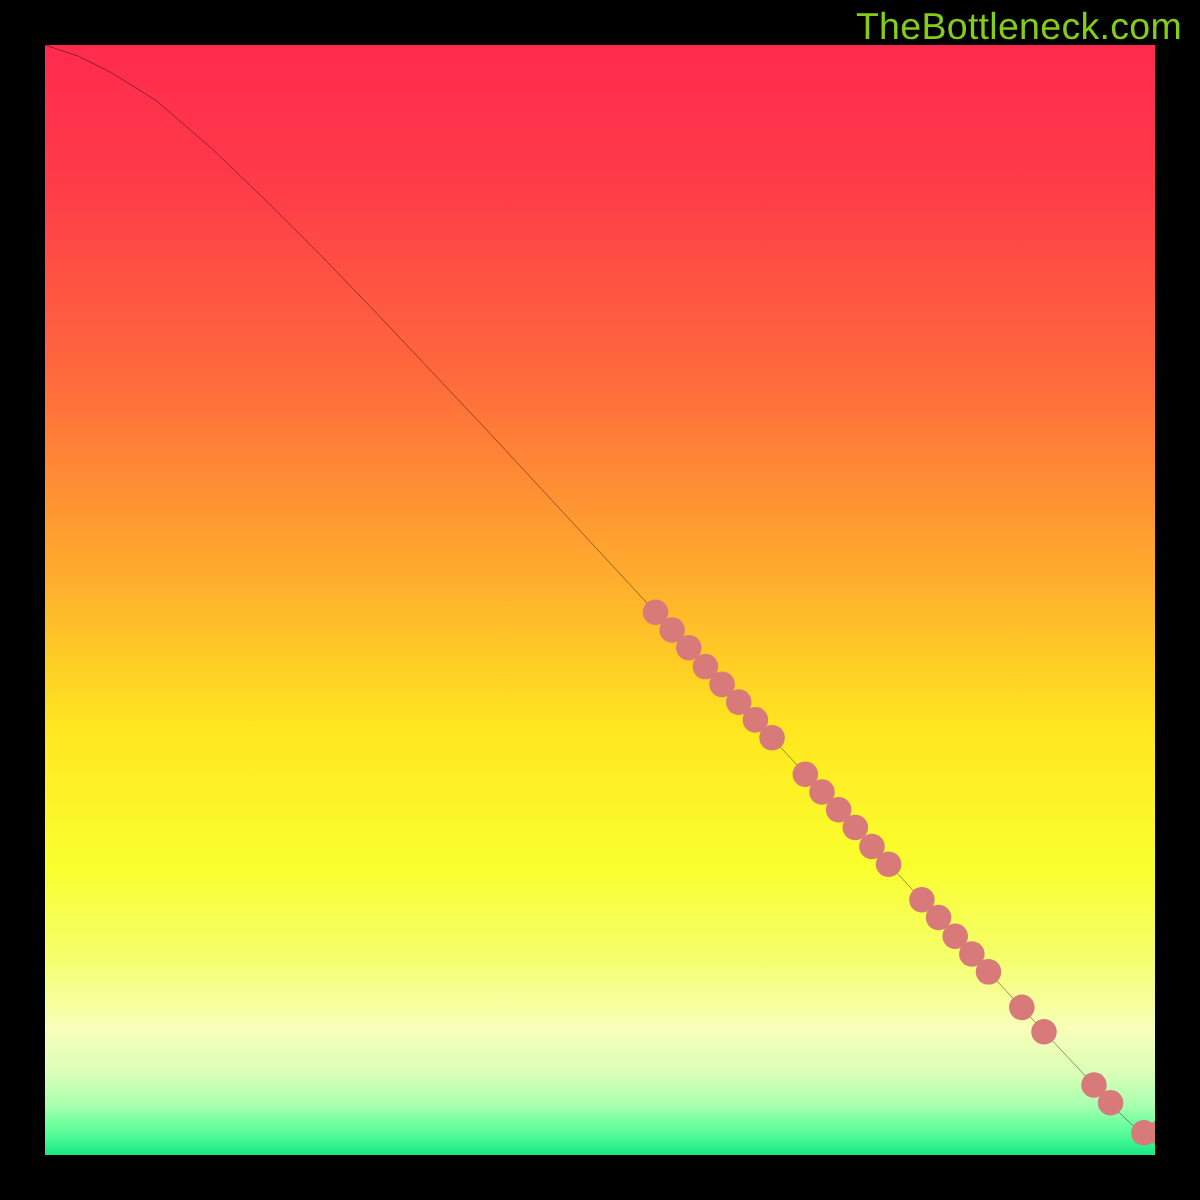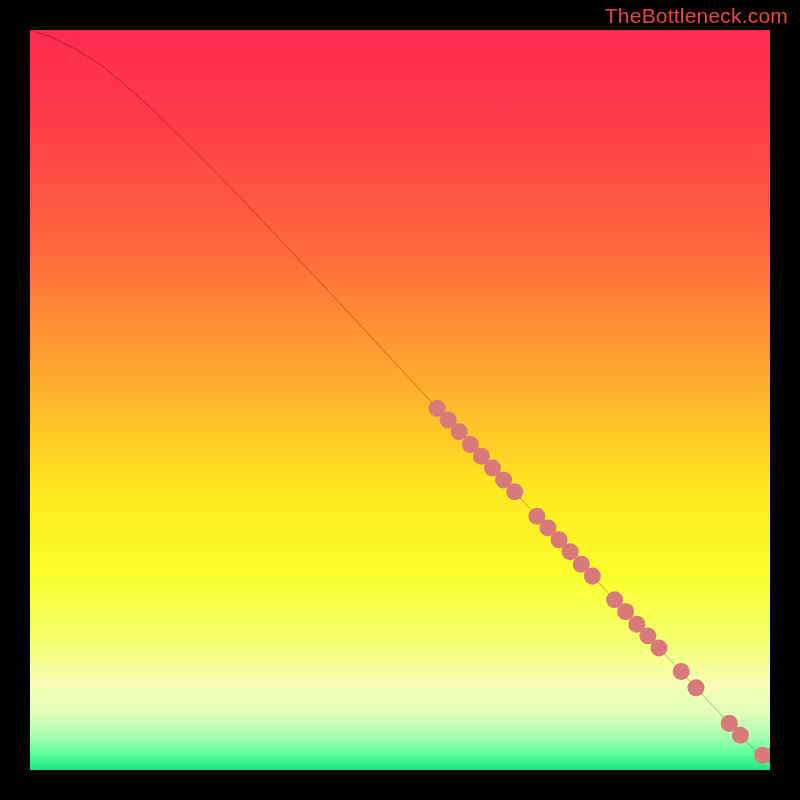--- a/index.html
+++ b/index.html
@@ -13,22 +13,22 @@
   .stage {
     position: relative;
     width: 800px;
     height: 800px;
   }
   .watermark {
     position: absolute;
     top: 4px;
     right: 12px;
     font-family: Arial, Helvetica, sans-serif;
-    font-size: 21px;
-    color: #ef4444;
+    font-size: 25px;
+    color: #84cc16;
     letter-spacing: 0.2px;
     user-select: none;
   }
   .plot {
     position: absolute;
     left: 30px;
     top: 30px;
     width: 740px;
     height: 740px;
   }

